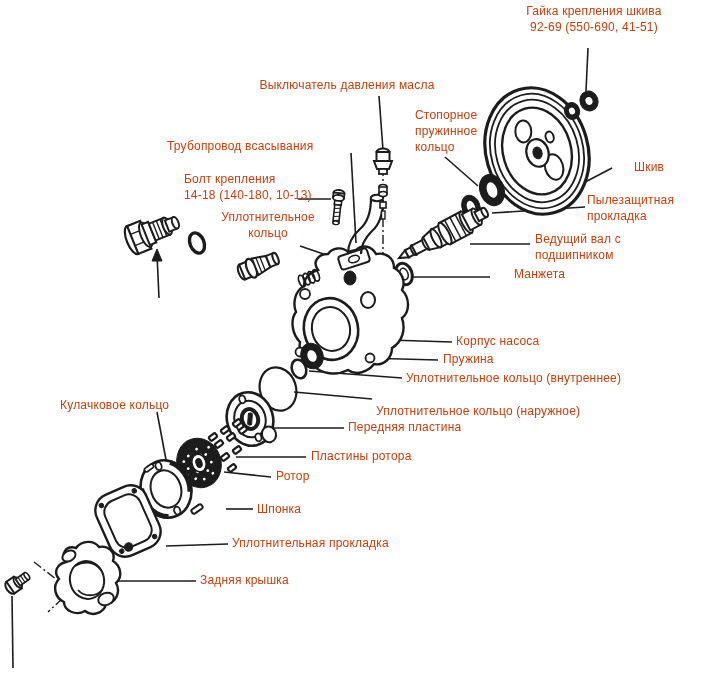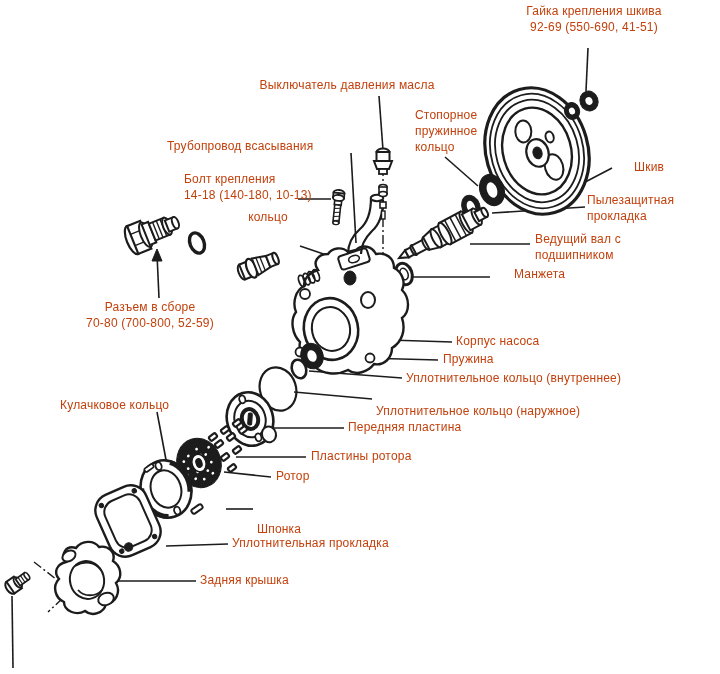--- a/index.html
+++ b/index.html
@@ -21,21 +21,21 @@
   #lbl-shaft{left:535px;top:231px;}
   #lbl-cuff{left:514px;top:266px;}
   #lbl-connector{left:52px;top:299px;width:196px;}
   #lbl-body{left:456px;top:333px;}
   #lbl-spring{left:443px;top:351px;}
   #lbl-oring-inner{left:406px;top:370px;}
   #lbl-oring-outer{left:376px;top:391px;margin-top:12px;}
   #lbl-front-plate{left:348px;top:419px;}
   #lbl-vanes{left:311px;top:448px;}
   #lbl-rotor{left:276px;top:468px;}
-  #lbl-key{left:257px;top:501px;margin-top:20px;}
+  #lbl-key{left:257px;top:501px;}
   #lbl-cam-ring{left:60px;top:389px;margin-top:8px;}
   #lbl-gasket{left:232px;top:535px;}
   #lbl-rear-cover{left:200px;top:572px;}
   
   .ln{stroke:#1c1c1c;fill:none;}
   .ld{stroke:#1c1c1c;stroke-width:1.6;}
   .dd{stroke:#1c1c1c;stroke-width:1.4;fill:none;stroke-dasharray:9 3 2 3;}
   .wh{fill:#ffffff;stroke:#1c1c1c;}
   .bk{fill:#1c1c1c;stroke:#1c1c1c;}
 </style>
@@ -338,33 +338,30 @@
     <div>прокладка</div>
   </div>
   <div class="lbl" id="lbl-suction">
     <div>Трубопровод всасывания</div>
   </div>
   <div class="lbl" id="lbl-bolt">
     <div>Болт крепления</div>
     <div>14-18 (140-180, 10-13)</div>
   </div>
   <div class="lbl ctr" id="lbl-oring">
+    <div>Уплотнительное</div>
     <div>кольцо</div>
   </div>
   <div class="lbl" id="lbl-shaft">
     <div>Ведущий вал с</div>
     <div>подшипником</div>
   </div>
   <div class="lbl" id="lbl-cuff">
     <div>Манжета</div>
   </div>
-  <div class="lbl ctr" id="lbl-connector">
-    <div>Разъем в сборе</div>
-    <div>70-80 (700-800, 52-59)</div>
-  </div>
   <div class="lbl" id="lbl-body">
     <div>Корпус насоса</div>
   </div>
   <div class="lbl" id="lbl-spring">
     <div>Пружина</div>
   </div>
   <div class="lbl" id="lbl-oring-inner">
     <div>Уплотнительное кольцо (внутреннее)</div>
   </div>
   <div class="lbl" id="lbl-oring-outer">

